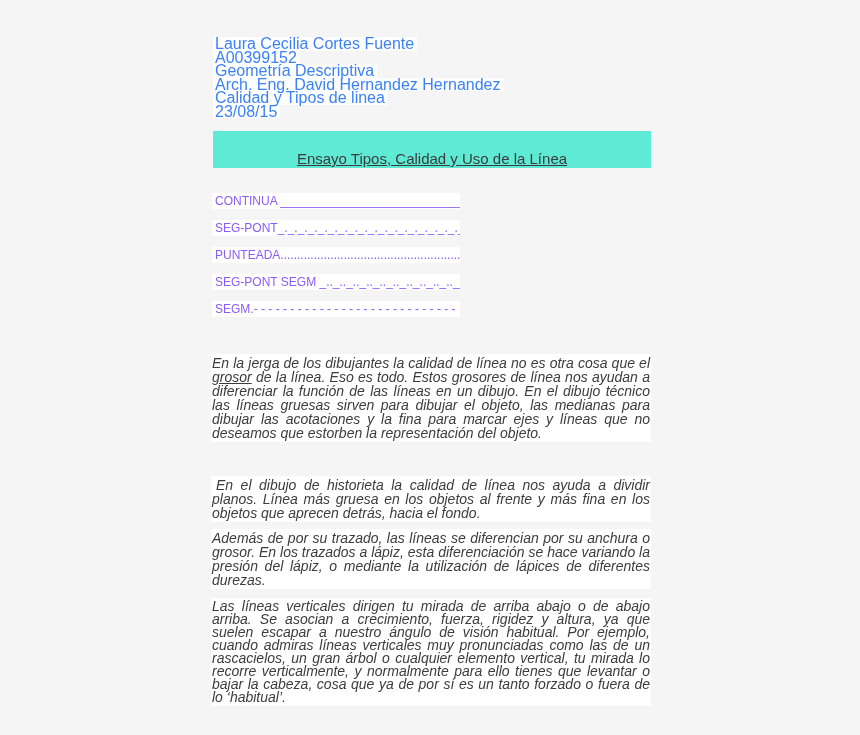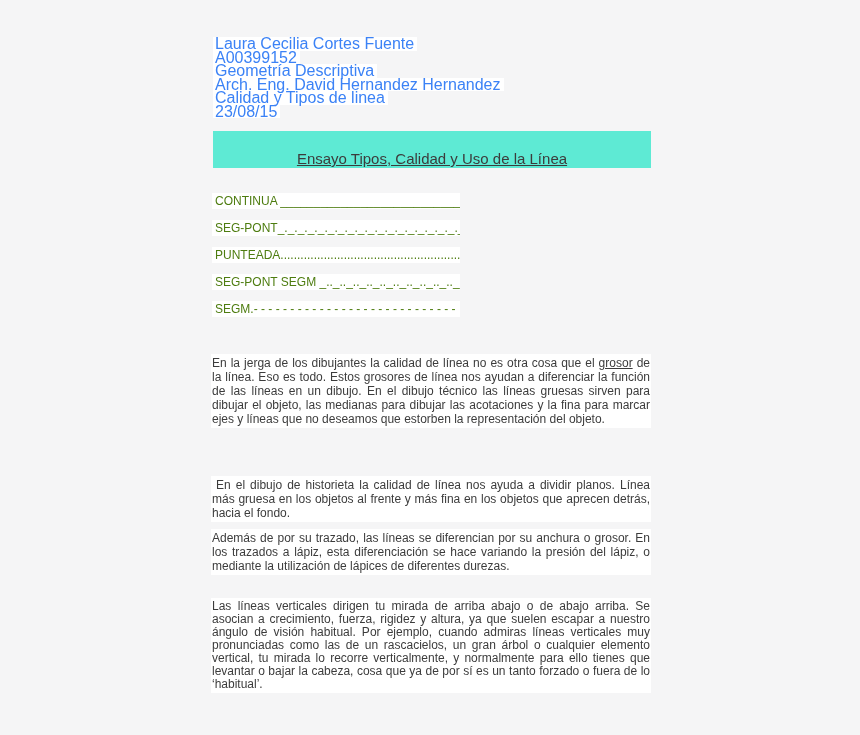--- a/index.html
+++ b/index.html
@@ -30,30 +30,31 @@
     text-align:center;font-size:15px;line-height:18px;
     color:#3c3c3c;text-decoration:underline;
     margin:0;font-weight:normal;
   }
 
   
   .rows{position:absolute;left:212px;top:193px;}
   .ltrow{
     display:block;width:242px;background:#fff;
     padding:1px 3px;margin-bottom:11px;
-    font-size:12px;line-height:14px;color:#4d7c0f;
+    font-size:12px;line-height:14px;color:#8b5cf6;
     white-space:nowrap;overflow:hidden;
   }
 
   
   .block{
     position:absolute;left:211px;width:438px;
     background:#fff;padding:2px 1px;
-    font-size:12px;line-height:14px;color:#3c3c3c;
+    font-size:14px;line-height:14px;color:#3c3c3c;
     text-align:justify;
+    font-style:italic;
   }
   .block p{margin:0;}
   .b1{top:354px;}
   .b2{top:476px;}
   .b2 p{text-indent:4px;}
   .b3{top:529px;}
   .b4{top:598px;line-height:13px;}
   .u{text-decoration:underline;}
 </style>
 </head>

